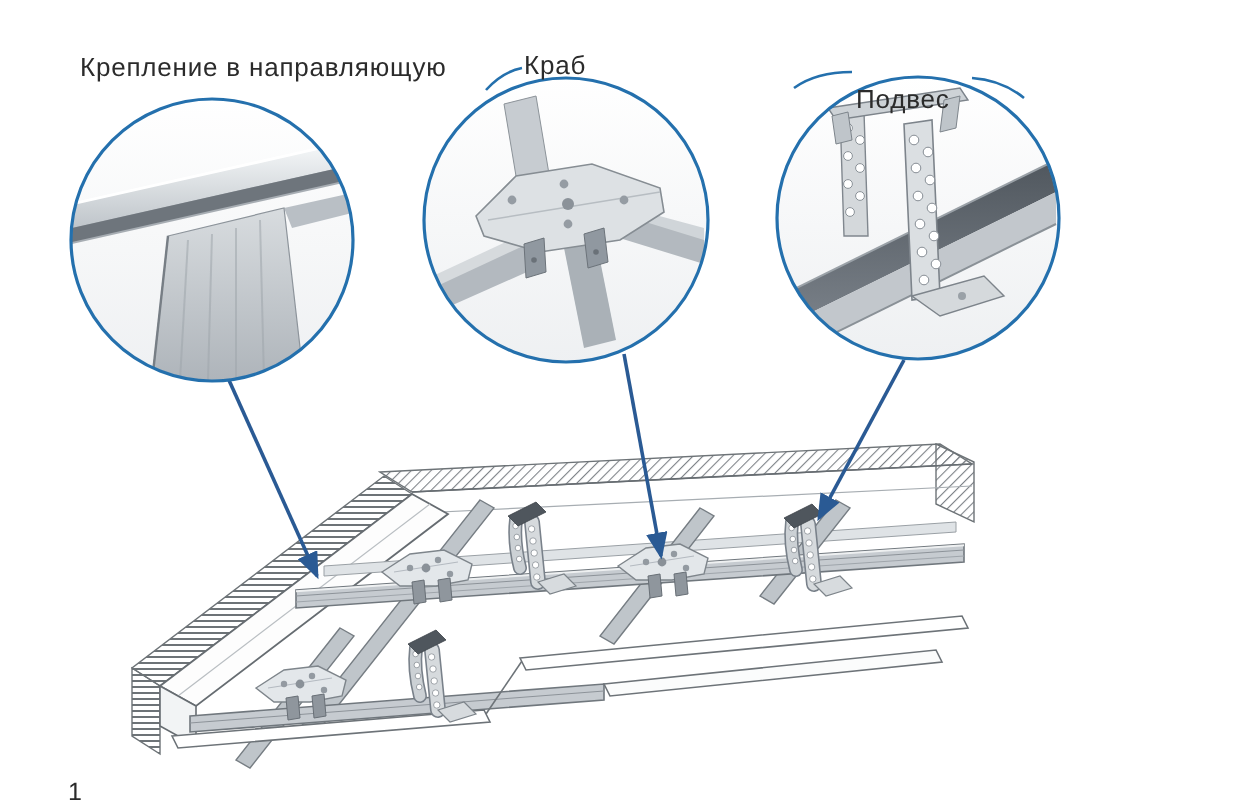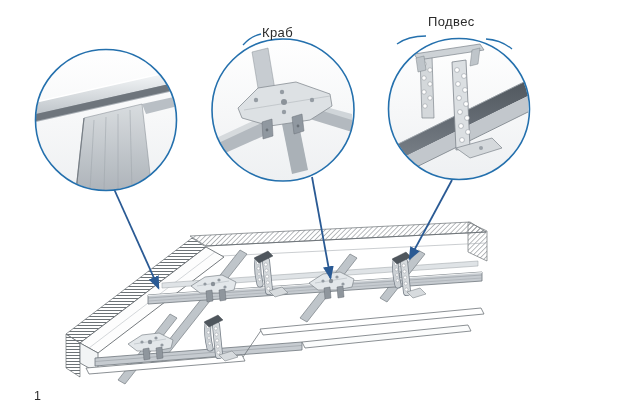--- a/index.html
+++ b/index.html
@@ -229,17 +229,18 @@
       <polygon points="472,50 480,48 478,64 470,66" fill="#bfc5ca" stroke="#7d848b" stroke-width="0.5"></polygon>
     </g>
     <circle class="ring" cx="459" cy="109" r="70.5"></circle>
   </g>
 
   <path class="swoosh" d="M243,45 Q251,36 261,34"></path>
   <path class="swoosh" d="M397,44 Q408,36 426,36"></path>
   <path class="swoosh" d="M486,39 Q501,40 512,49"></path>
 </svg>
 
+<div class="callout-label" style="left:40px;top:27px">Крепление в направляющую</div>
 <div class="callout-label" style="left:262px;top:26px">Краб</div>
-<div class="callout-label" style="left:428px;top:15px">Подвес</div>
+<div class="callout-label" style="left:428px;top:43px">Подвес</div>
 <div class="fig-num">1</div>
 
 </div>
 
 </body></html>

